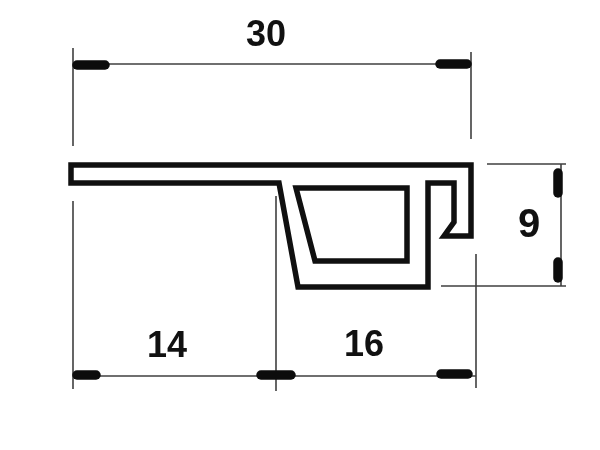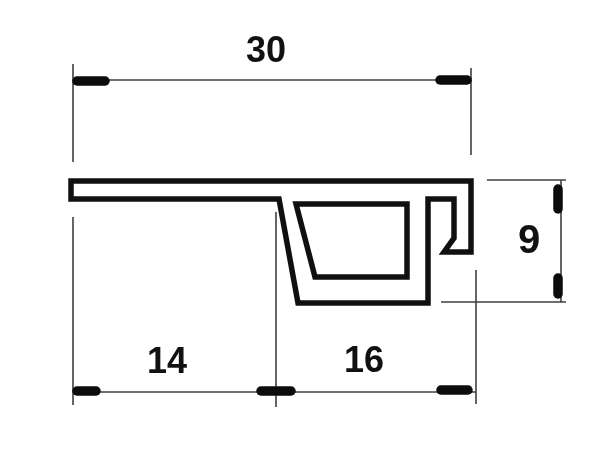--- a/index.html
+++ b/index.html
@@ -7,21 +7,20 @@
     padding: 0;
     background: #ffffff;
     font-family: "Liberation Sans", sans-serif;
   }
   .page {
     position: relative;
     width: 600px;
     height: 408px;
     background: #ffffff;
     overflow: hidden;
-    margin-top: 16px;
   }
   svg { display: block; }
   .profile-stroke {
     fill: none;
     stroke: #101010;
     stroke-width: 5.5;
     stroke-linejoin: miter;
     stroke-miterlimit: 8;
   }
   .thin-line {

